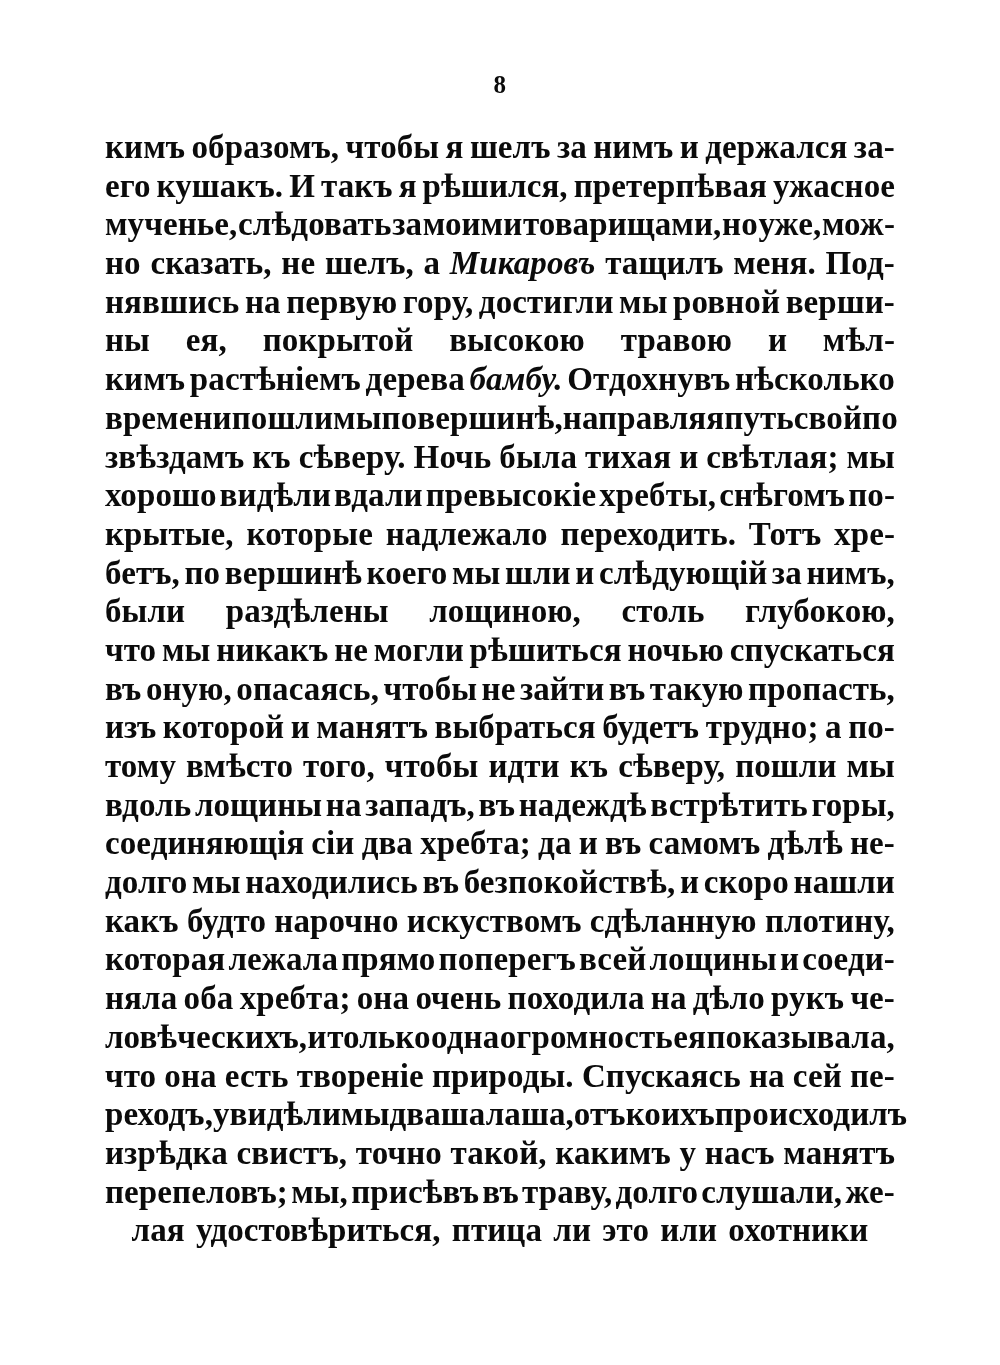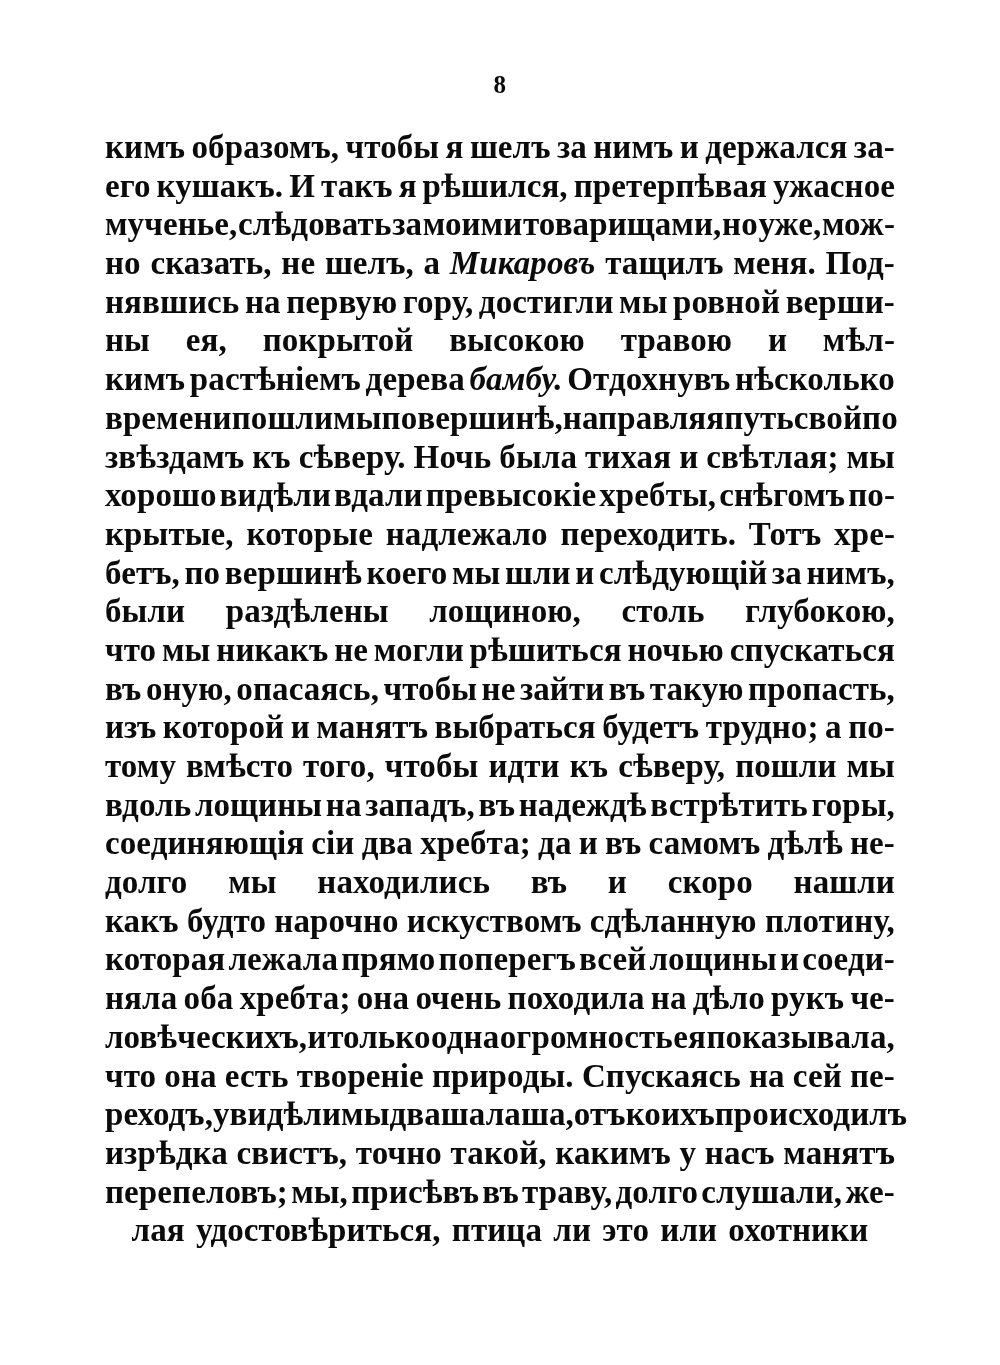--- a/index.html
+++ b/index.html
@@ -309,20 +309,21 @@
           <span class="w">дѣлѣ</span>
           <span class="w">не-</span>
         </div>
       </div>
       <div class="line">
         <div class="just">
           <span class="w">долго</span>
           <span class="w">мы</span>
           <span class="w">находились</span>
           <span class="w">въ</span>
+          <span class="w">безпокойствѣ,</span>
           <span class="w">и</span>
           <span class="w">скоро</span>
           <span class="w">нашли</span>
         </div>
       </div>
       <div class="line">
         <div class="just">
           <span class="w">какъ</span>
           <span class="w">будто</span>
           <span class="w">нарочно</span>

